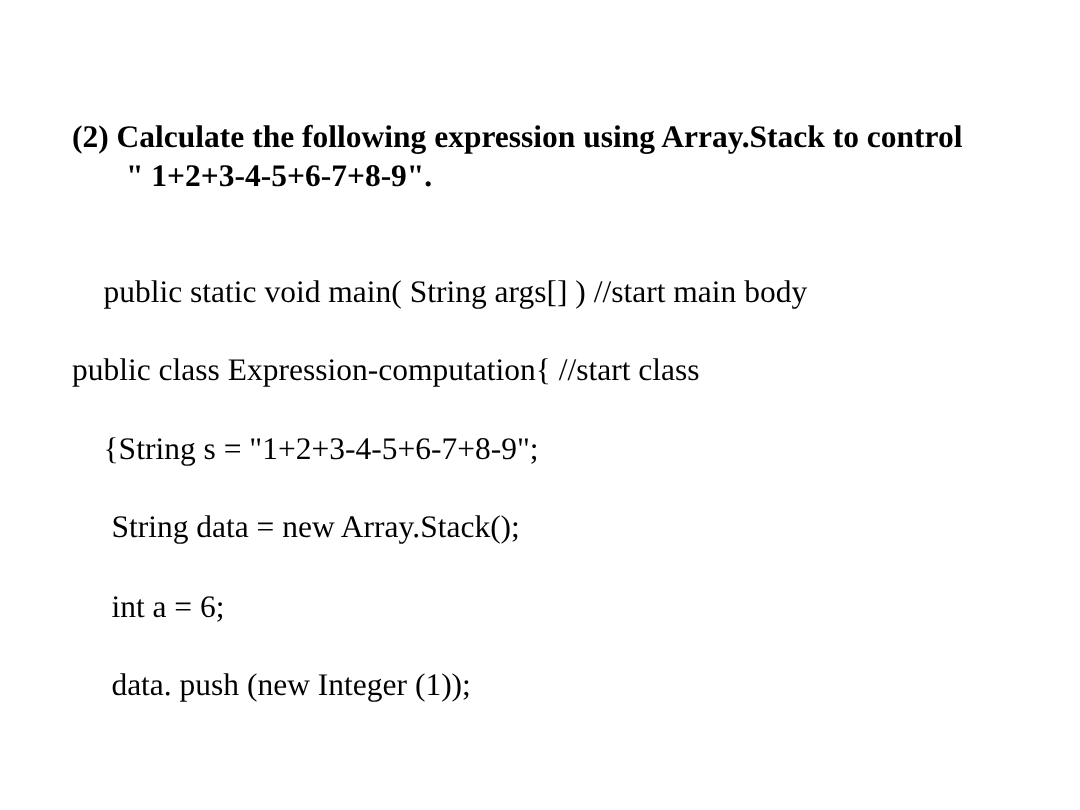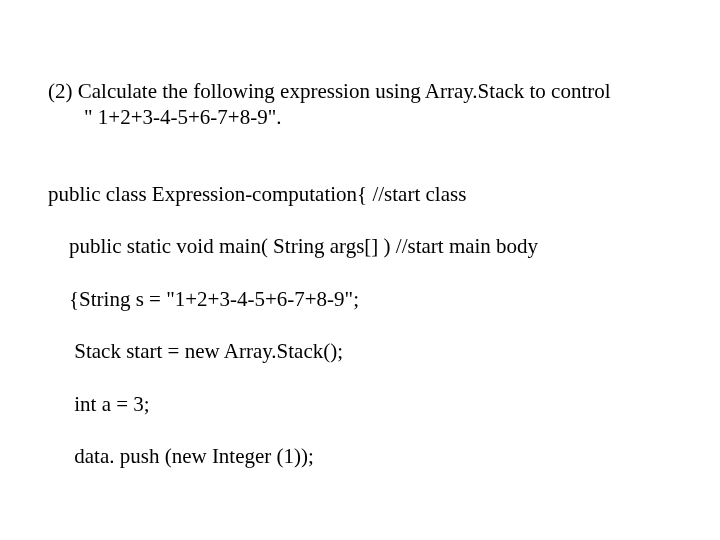--- a/index.html
+++ b/index.html
@@ -11,20 +11,21 @@
     font-family: "Times New Roman", Times, serif;
     font-size: 21px;
     color: #000000;
     line-height: 1.25;
   }
   .page {
     padding: 78px 40px 0 48px;
   }
   .prompt {
     margin-bottom: 24px;
+    font-weight: bold;
   }
   .prompt-line1 {
     padding-left: 0;
     text-indent: 0;
   }
   .prompt-line2 {
     padding-left: 36px;
   }
   .prompt-line3 {
     padding-left: 36px;
@@ -37,25 +38,25 @@
 <body>
 
 <div class="page">
 
   <div class="prompt">
     <div class="prompt-line1">(2) Calculate the following expression using Array.Stack to control</div>
     <div class="prompt-line3">" 1+2+3-4-5+6-7+8-9".</div>
   </div>
 
   <div class="code">
+<div>    public static void main( String args[] ) //start main body</div>
 <div>public class Expression-computation{ //start class</div>
-<div>    public static void main( String args[] ) //start main body</div>
 <div>    {String s = "1+2+3-4-5+6-7+8-9";</div>
-<div>     Stack start = new Array.Stack();</div>
-<div>     int a = 3;</div>
+<div>     String data = new Array.Stack();</div>
+<div>     int a = 6;</div>
 <div>     data. push (new Integer (1));</div>
 
 
 
 
   </div>
 
 </div>
 
 </body></html>

